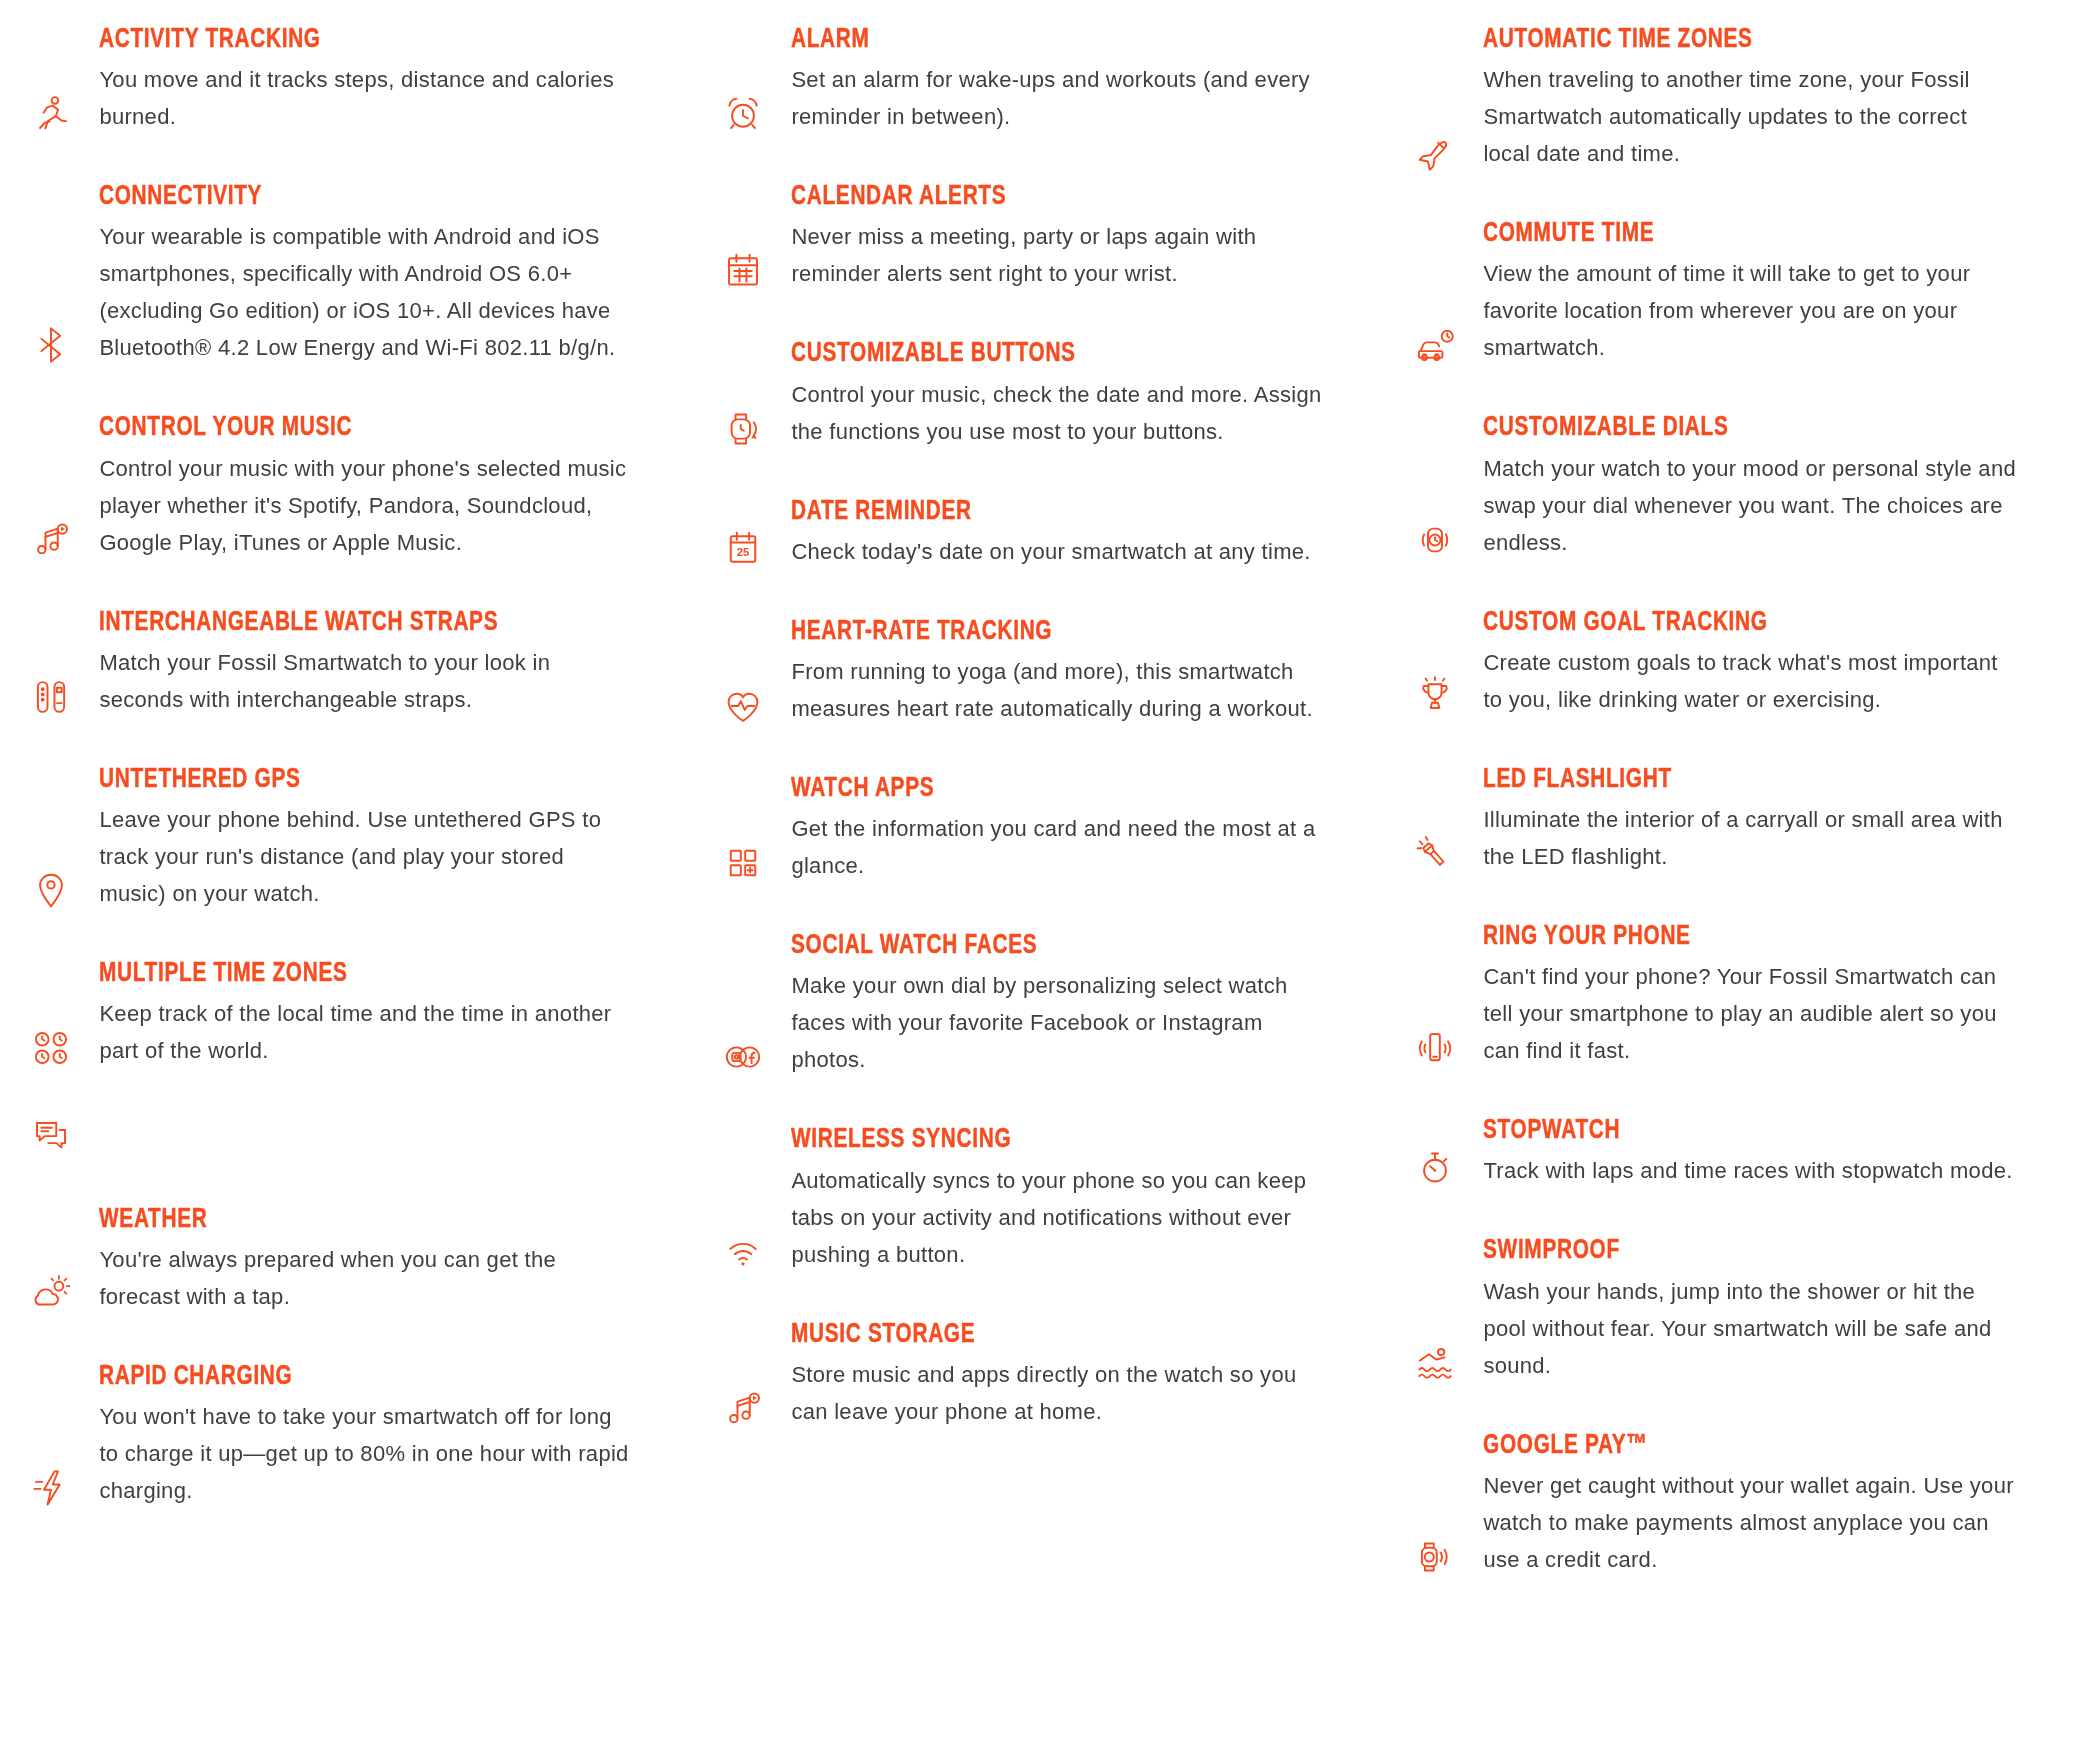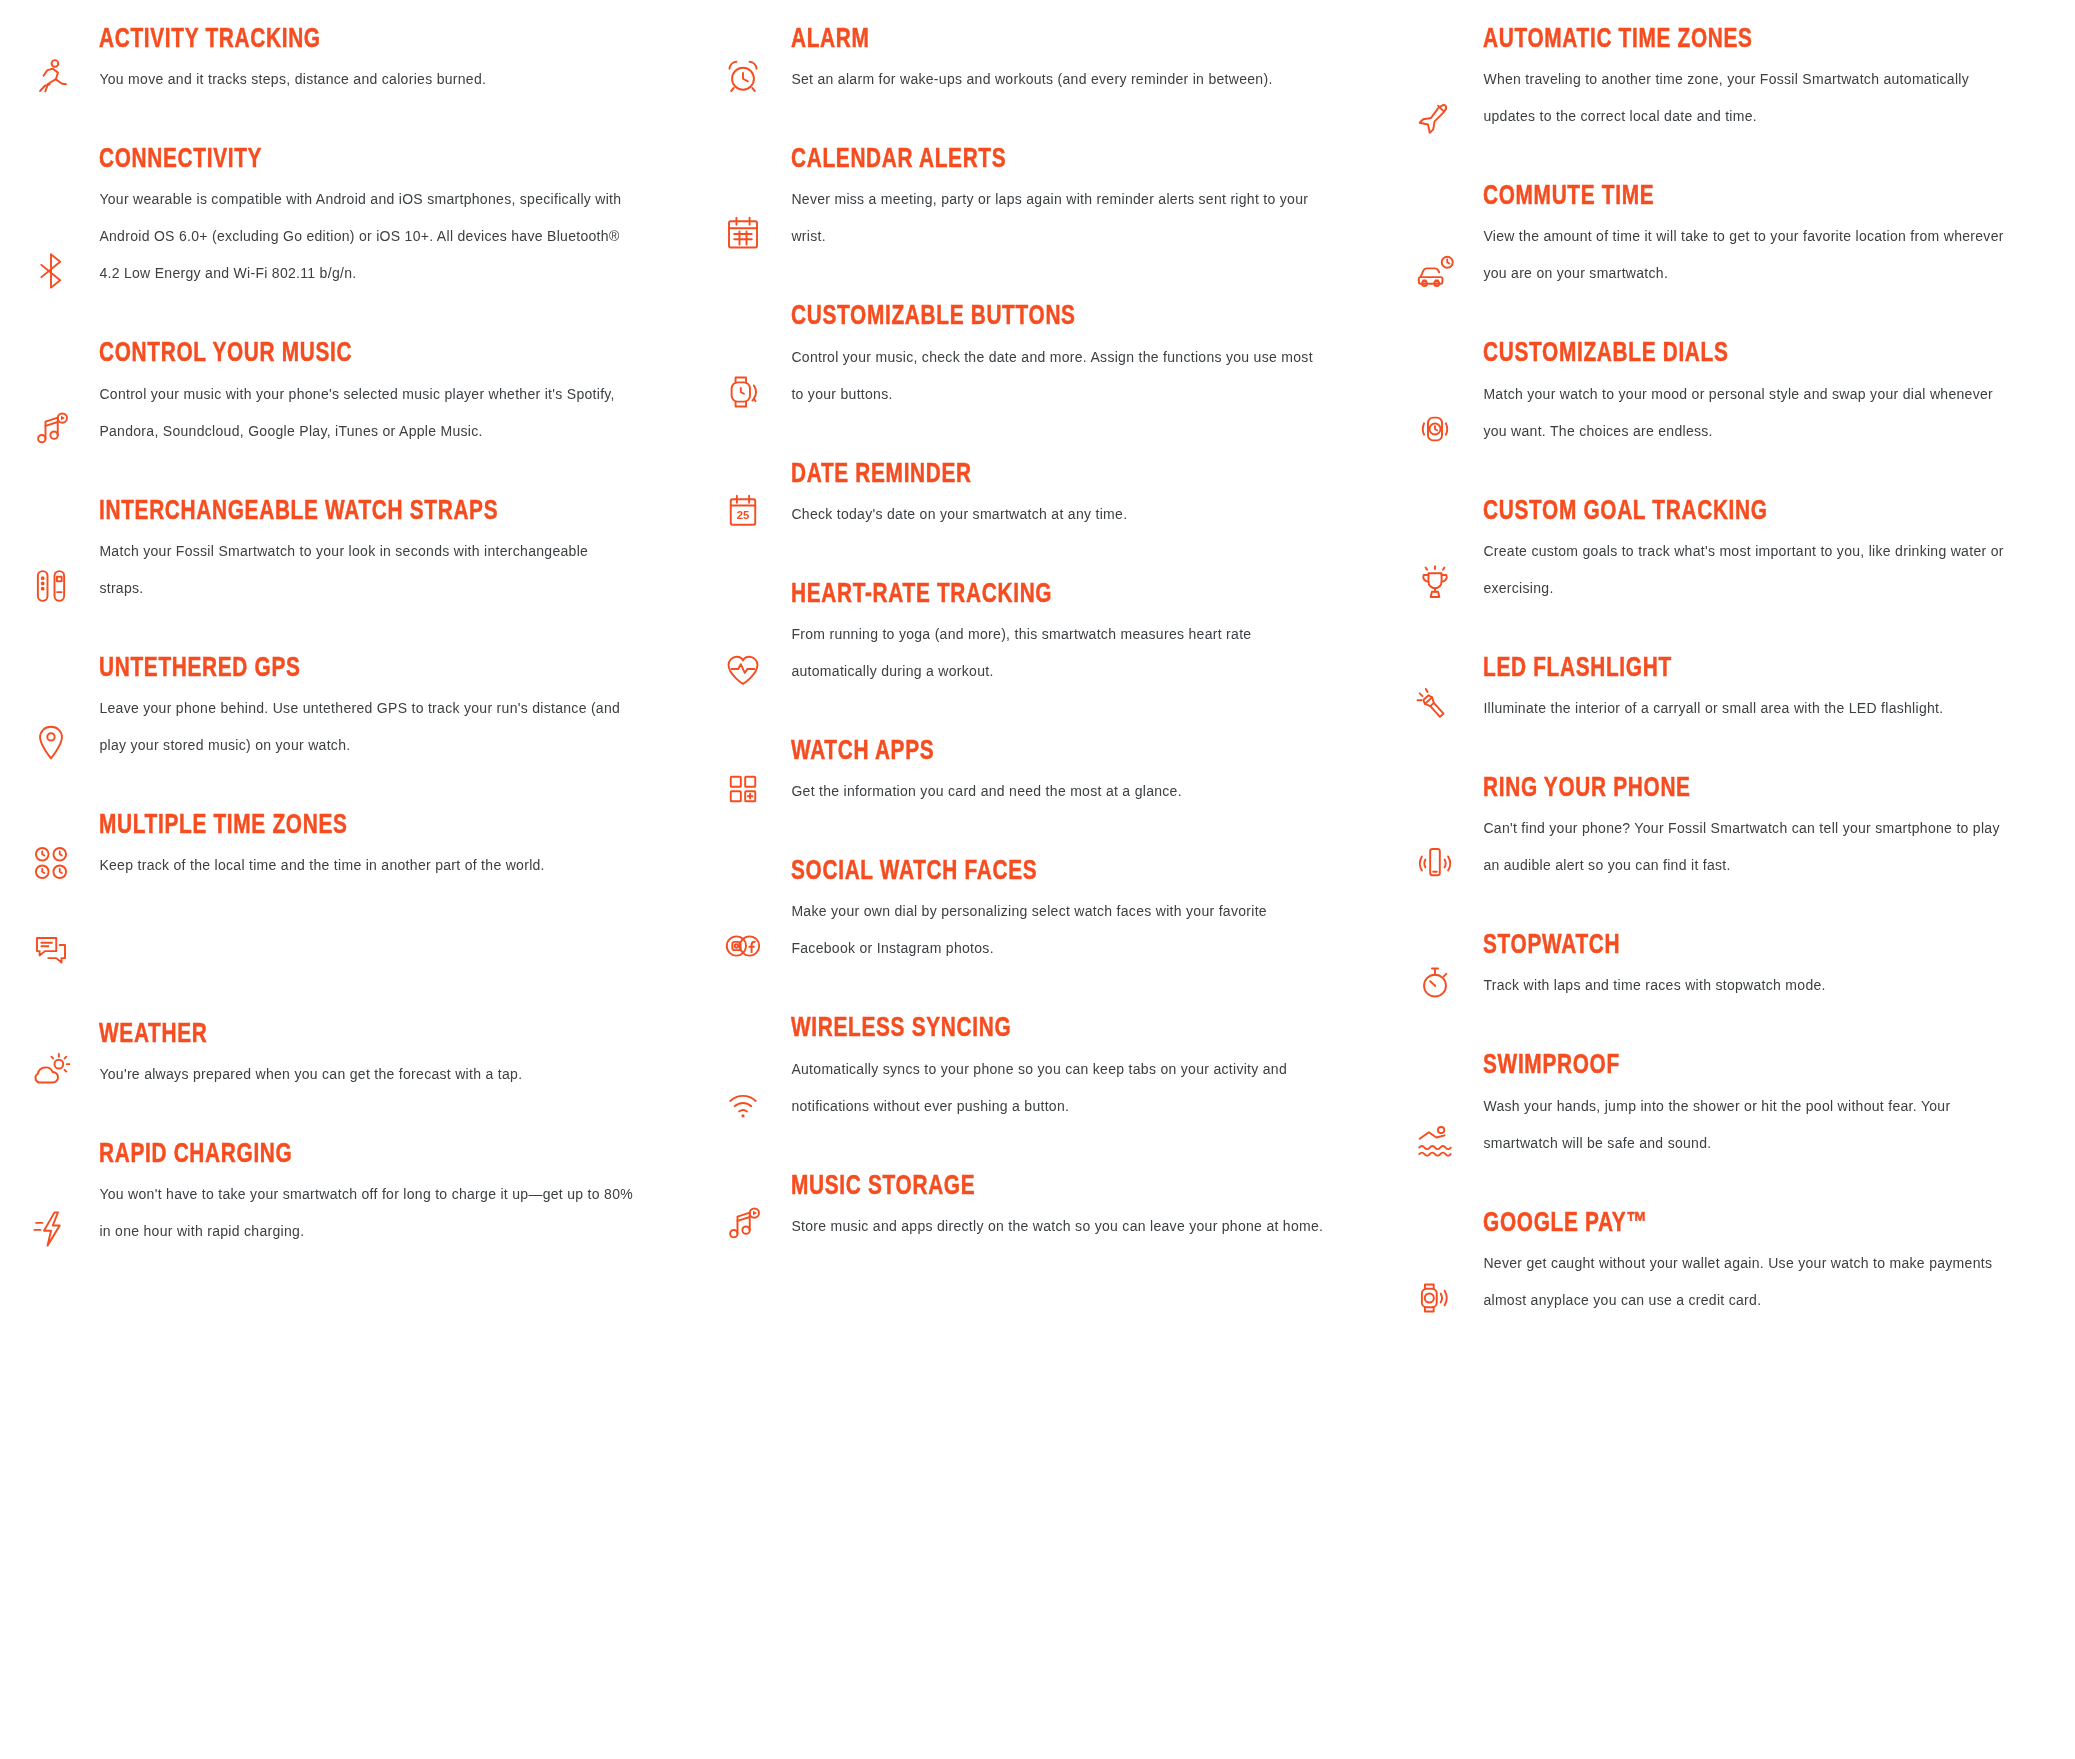--- a/index.html
+++ b/index.html
@@ -41,21 +41,21 @@
     letter-spacing:0.9px;
     text-transform:uppercase;
     transform:scaleX(0.76);transform-origin:0 50%;
     -webkit-text-stroke:0.5px currentColor;
     white-space:nowrap;
     display:inline-block;
     margin-bottom:8.2px;
   }
   .desc{
     color:var(--text);
-    font-size:14px;line-height:37px;letter-spacing:0.3px;
+    font-size:22px;line-height:37px;letter-spacing:0.3px;
     max-width:535px;
   }
 </style>
 </head>
 <body>
 
 <div class="grid">
     <div class="col">
       <div class="feature">
         <div class="icon">

